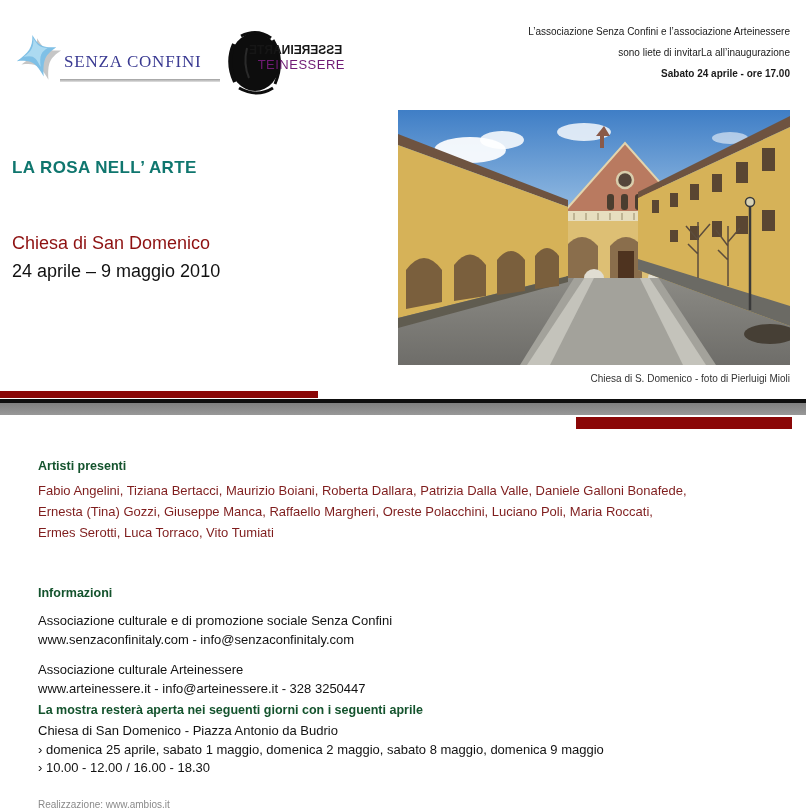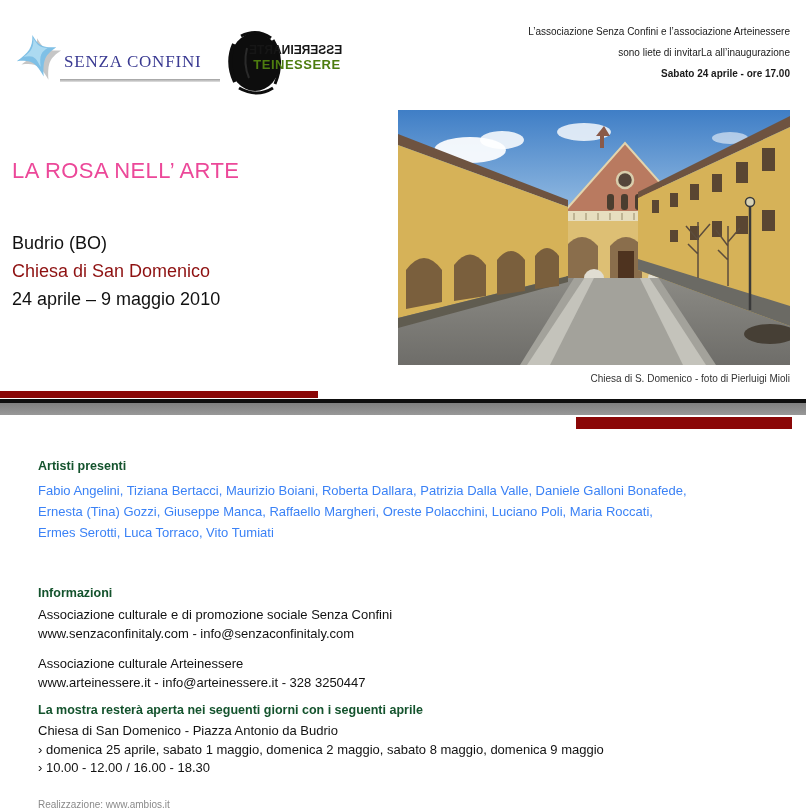--- a/index.html
+++ b/index.html
@@ -23,35 +23,35 @@
   }
 
   .logo-arte { position:absolute; left:225px; top:30px; width:110px; height:66px; }
   .logo-arte .blob { position:absolute; left:0; top:0; }
   .logo-arte .txt { position:absolute; left:24px; top:14px; width:96px; text-align:right; }
   .logo-arte .mirror {
     display:block; transform:scaleX(-1); color:#161616;
     font-size:12px; font-weight:bold; letter-spacing:0px; line-height:13px; white-space:nowrap;
   }
   .logo-arte .red {
-    display:block; color:#4d7c0f; font-size:13px; font-weight:bold;
-    letter-spacing:0.5px; line-height:15px; white-space:nowrap;text-align:center;
+    display:block; color:#701a75; font-size:13px; font-weight:normal;
+    letter-spacing:0.5px; line-height:15px; white-space:nowrap;
   }
 
   
   .invite {
     position:absolute; right:16px; top:21px; text-align:right;
     font-size:10px; line-height:21px; color:#1a1a1a;
   }
   .invite .b { font-weight:bold; }
 
   
   .title {
     position:absolute; left:12px; top:158px;
-    font-size:22px; font-weight:normal; letter-spacing:0.4px; color:#ec4899;
+    font-size:17px; font-weight:bold; letter-spacing:0.4px; color:#0f766e;
     white-space:nowrap;
   }
   .venue { position:absolute; left:12px; top:229px; font-size:18px; line-height:28px; }
   .venue .red { color:#8e1111; }
 
   
   .photo { position:absolute; left:398px; top:110px; width:392px; height:255px; }
   .caption {
     position:absolute; right:16px; top:373px; font-size:10px; color:#333;
     text-align:right; white-space:nowrap;
@@ -60,28 +60,28 @@
   
   .bar { position:absolute; }
   .bar-red-left  { left:0;   top:391px;   width:318px; height:7px;  background:#8a0707; }
   .bar-black     { left:0;   top:398.5px; width:806px; height:4px;  background:#0e0e0e; }
   .bar-gray      { left:0;   top:402.5px; width:806px; height:12.5px; background:linear-gradient(to bottom,#7f7f7f,#989898); }
   .bar-red-right { left:576px; top:417px; width:216px; height:12px; background:#8a0707; }
 
   
   .section { position:absolute; left:38px; width:740px; }
   .h-red { font-size:12.5px; font-weight:bold; color:#14532d; line-height:16px; }
-  .body-line { font-size:13px; line-height:21px; color:#3b82f6; }
+  .body-line { font-size:13px; line-height:21px; color:#7f1d1d; }
   .body-line-tight { font-size:13px; line-height:18.5px; color:#121212; }
 
   .artists { top:458px; }
   .artists .names { margin-top:6px; }
 
   .info { top:585px; }
-  .info .grp1 { margin-top:5px; }
+  .info .grp1 { margin-top:11px; }
   .info .grp2 { margin-top:12px; }
 
   .hours { top:702px; }
   .hours .lines { margin-top:4px; }
 
   .footer {
     position:absolute; left:38px; top:799px; font-size:10px; color:#8a8a8a;
     white-space:nowrap;
   }
 </style>
@@ -118,21 +118,20 @@
   </div>
 
   <div class="invite">
     <div>L’associazione Senza Confini e l’associazione Arteinessere</div>
     <div>sono liete di invitarLa all’inaugurazione</div>
     <div class="b">Sabato 24 aprile - ore 17.00</div>
   </div>
 
   <div class="title">LA ROSA NELL’ ARTE</div>
   <div class="venue">
-    <div>Budrio (BO)</div>
     <div class="red">Chiesa di San Domenico</div>
     <div>24 aprile – 9 maggio 2010</div>
   </div>
 
   <div class="photo">
     <svg width="392" height="255" viewBox="0 0 392 255">
       <defs>
         <linearGradient id="sky" x1="0" y1="0" x2="0" y2="1">
           <stop offset="0" stop-color="#3f7ec6"></stop>
             <stop offset="1" stop-color="#bdd9ef"></stop>

